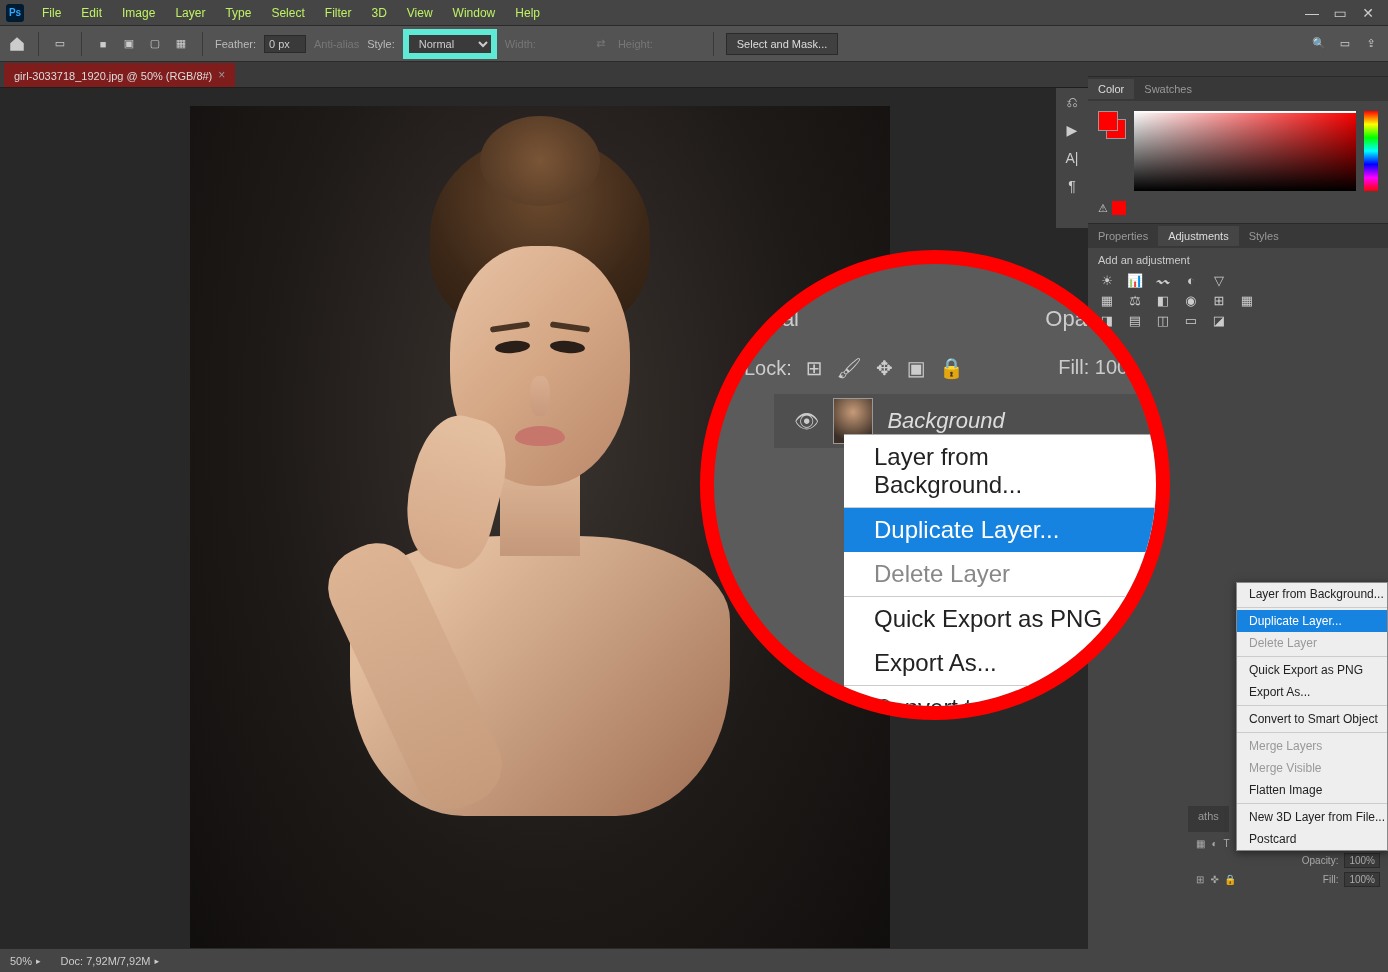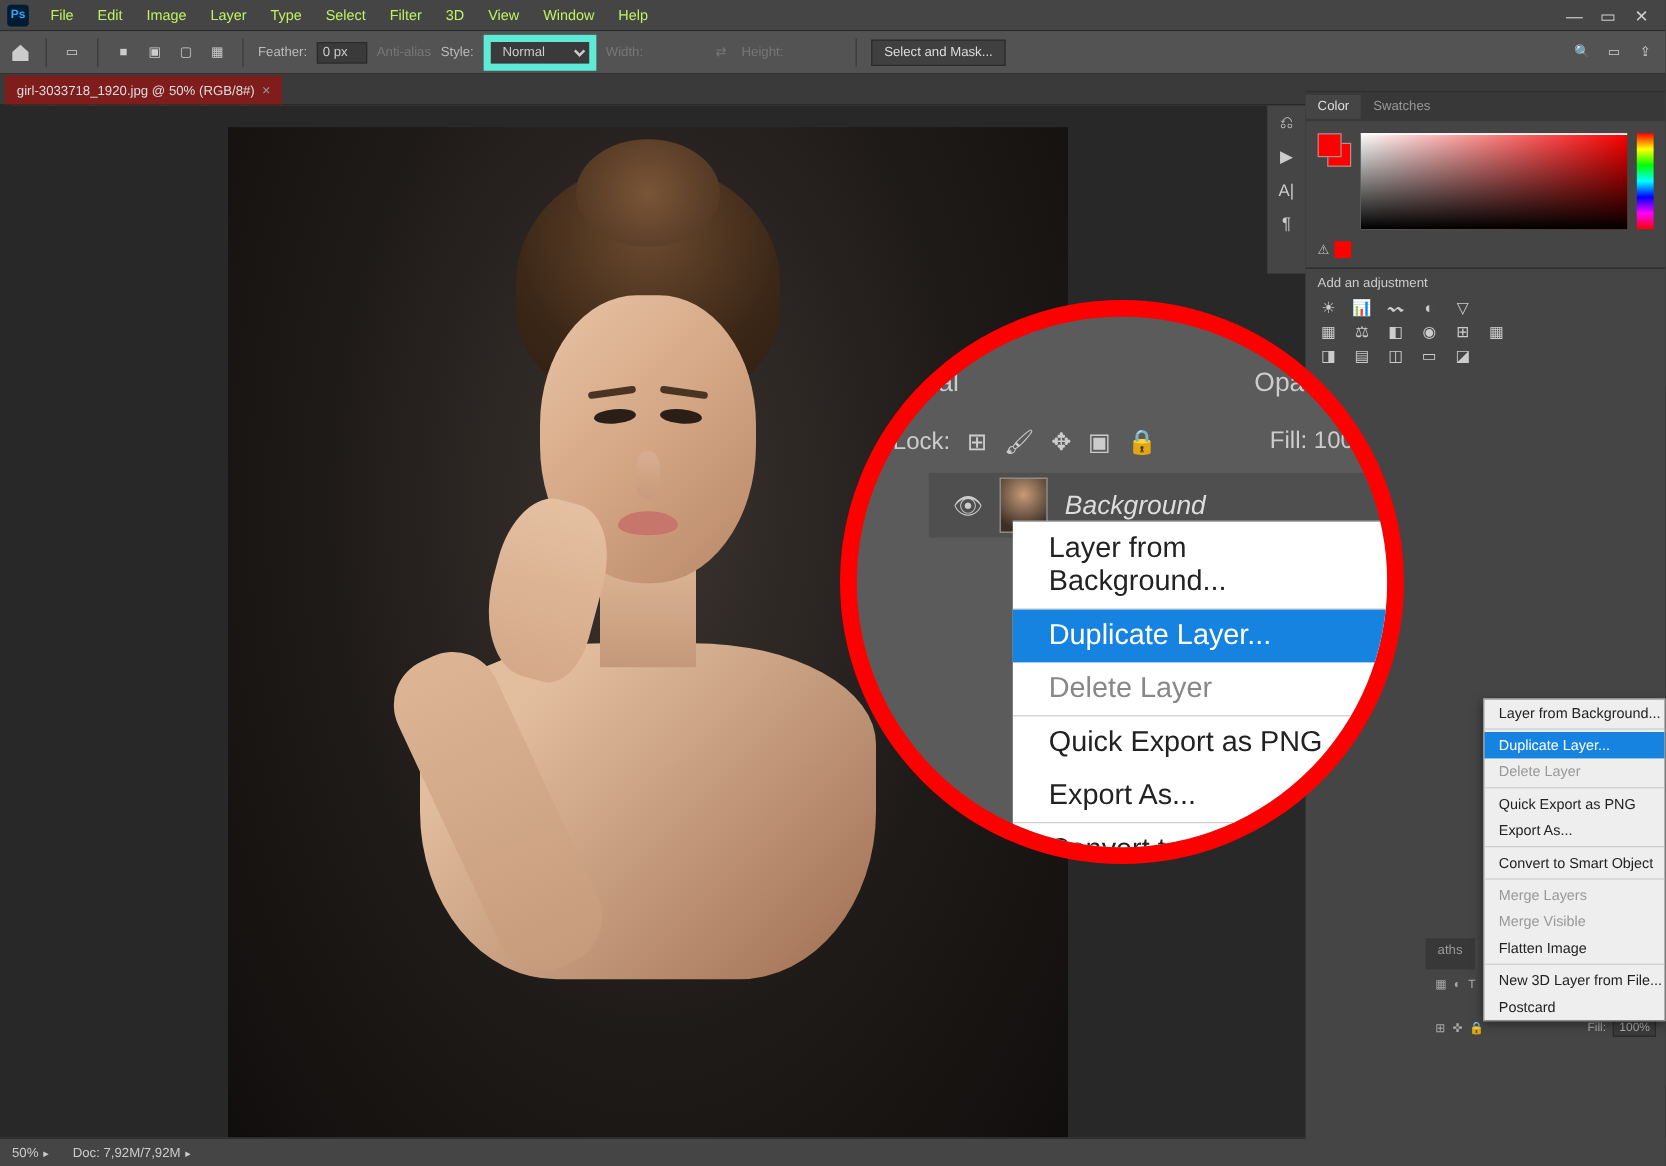--- a/index.html
+++ b/index.html
@@ -258,20 +258,25 @@
       <div class="gradient-box"></div>
       <div class="hue-bar"></div>
     </div>
     <div class="warn-row">
       <span>⚠</span>
       <span style="width:14px;height:14px;background:#f00;display:inline-block"></span>
     </div>
   </div>
 
   <div class="panel">
+    <div class="panel-tabs">
+      <div class="panel-tab">Properties</div>
+      <div class="panel-tab active">Adjustments</div>
+      <div class="panel-tab">Styles</div>
+    </div>
     <div class="adj-body">
       <div class="adj-label">Add an adjustment</div>
       <div class="adj-row">
         <span class="adj-ic">☀</span>
         <span class="adj-ic">📊</span>
         <span class="adj-ic">〰</span>
         <span class="adj-ic">◐</span>
         <span class="adj-ic">▽</span>
       </div>
       <div class="adj-row">

